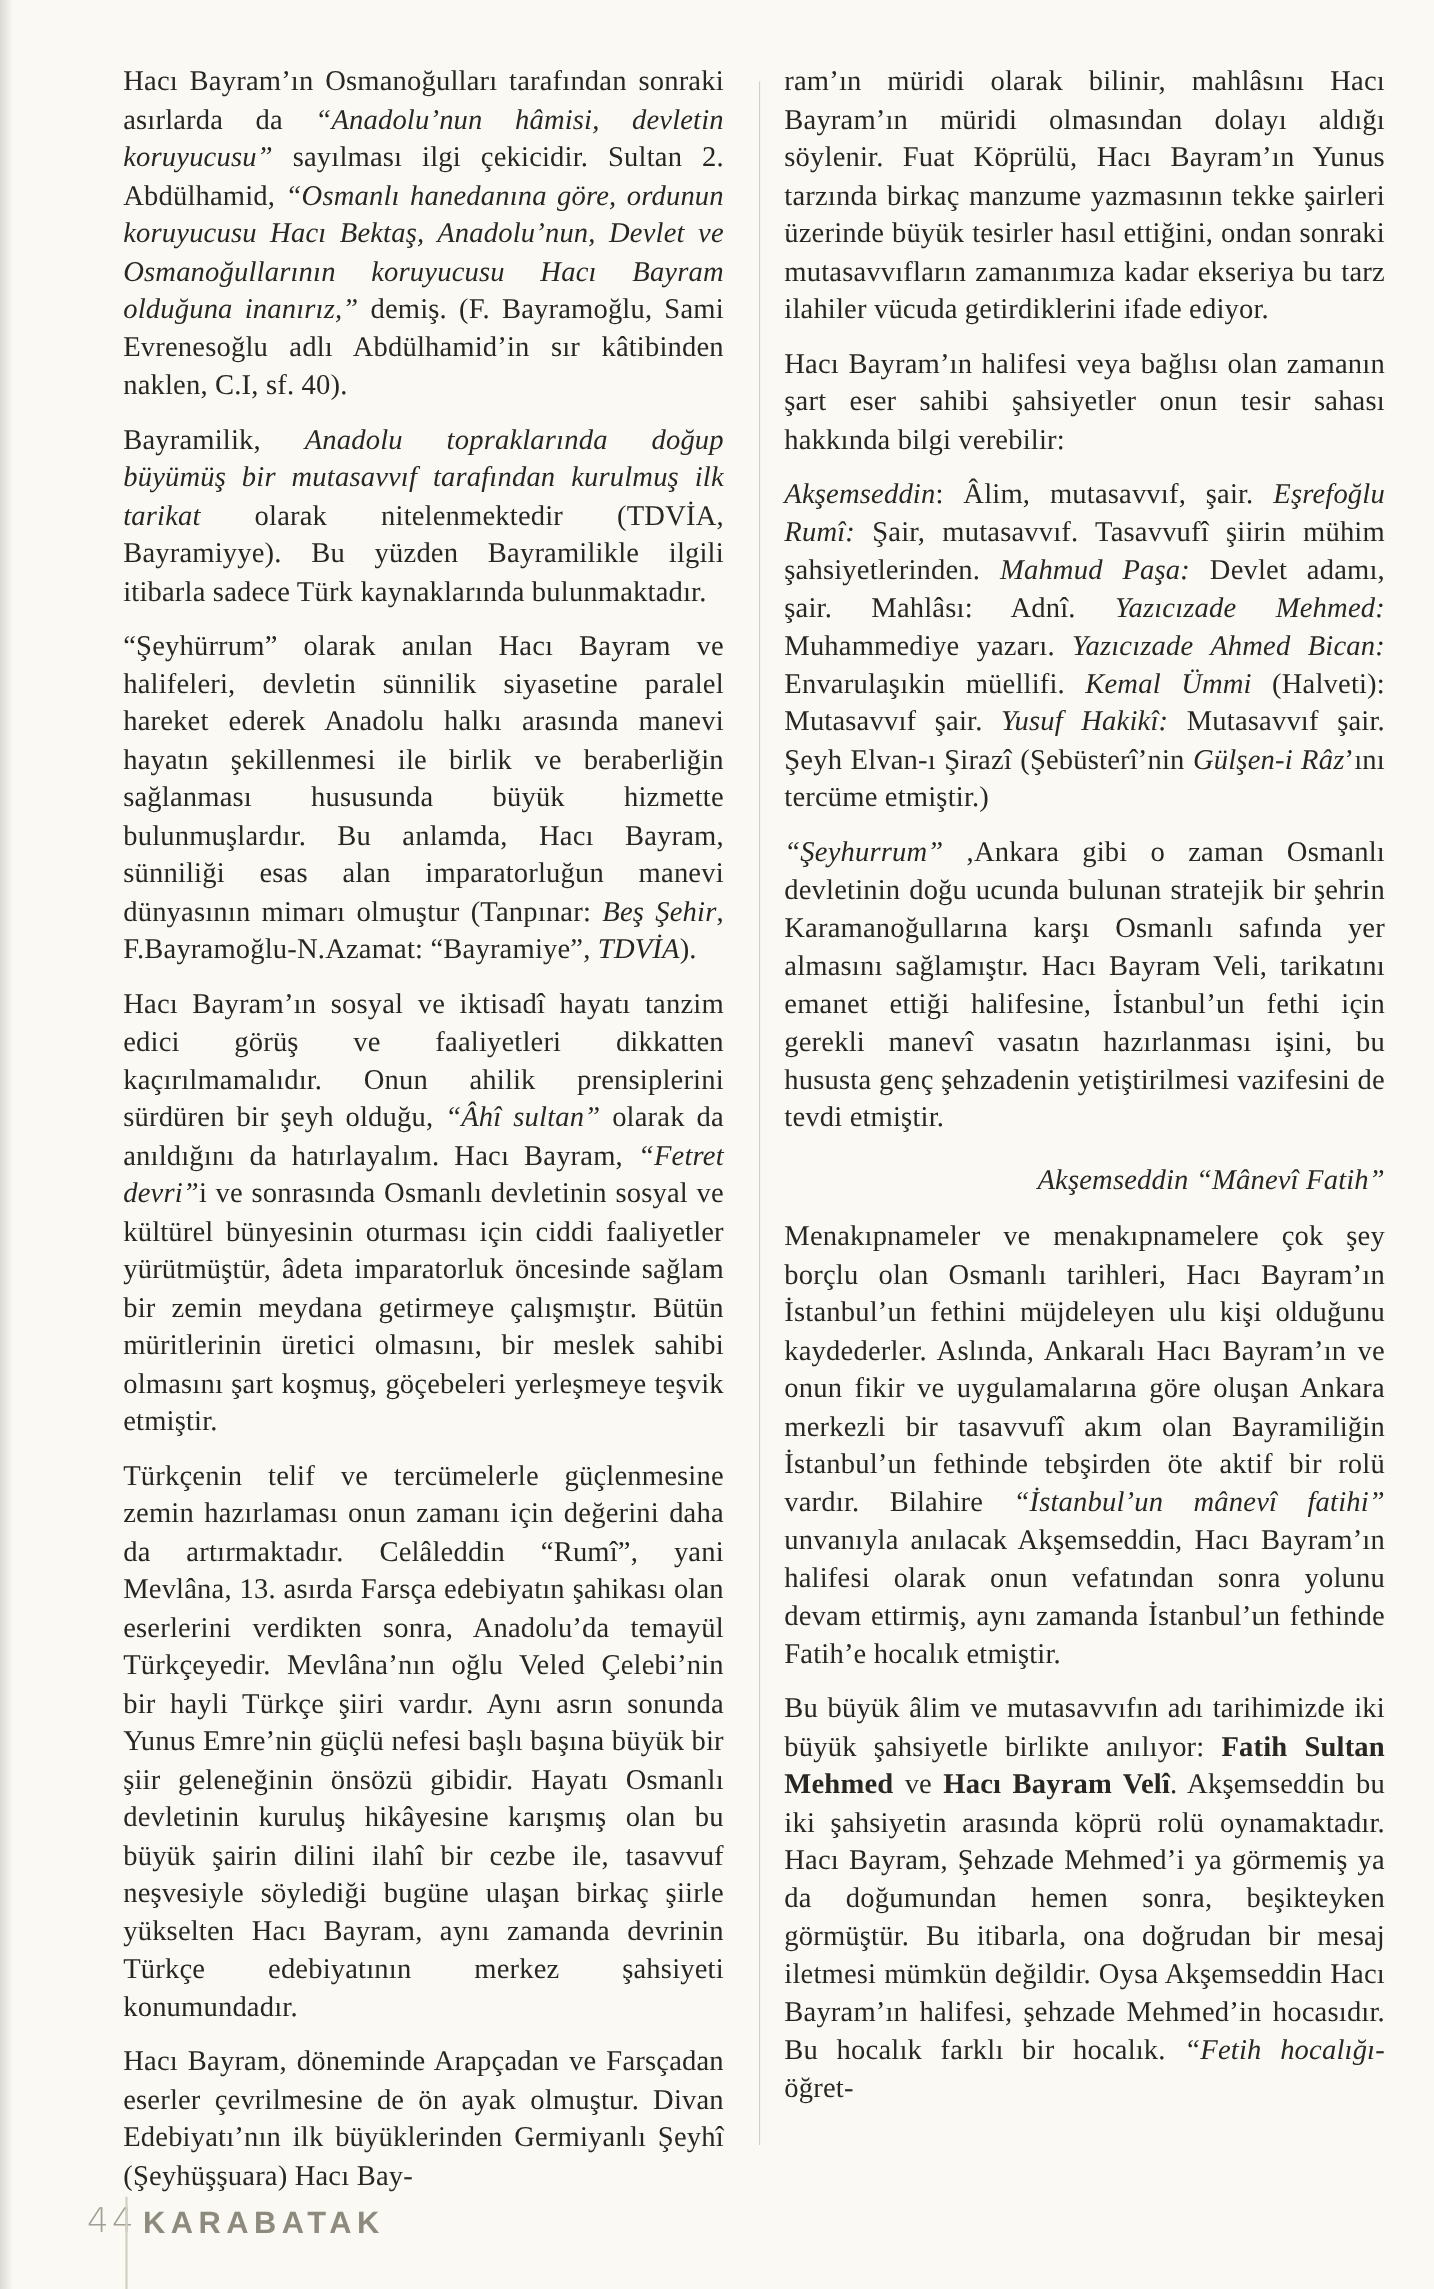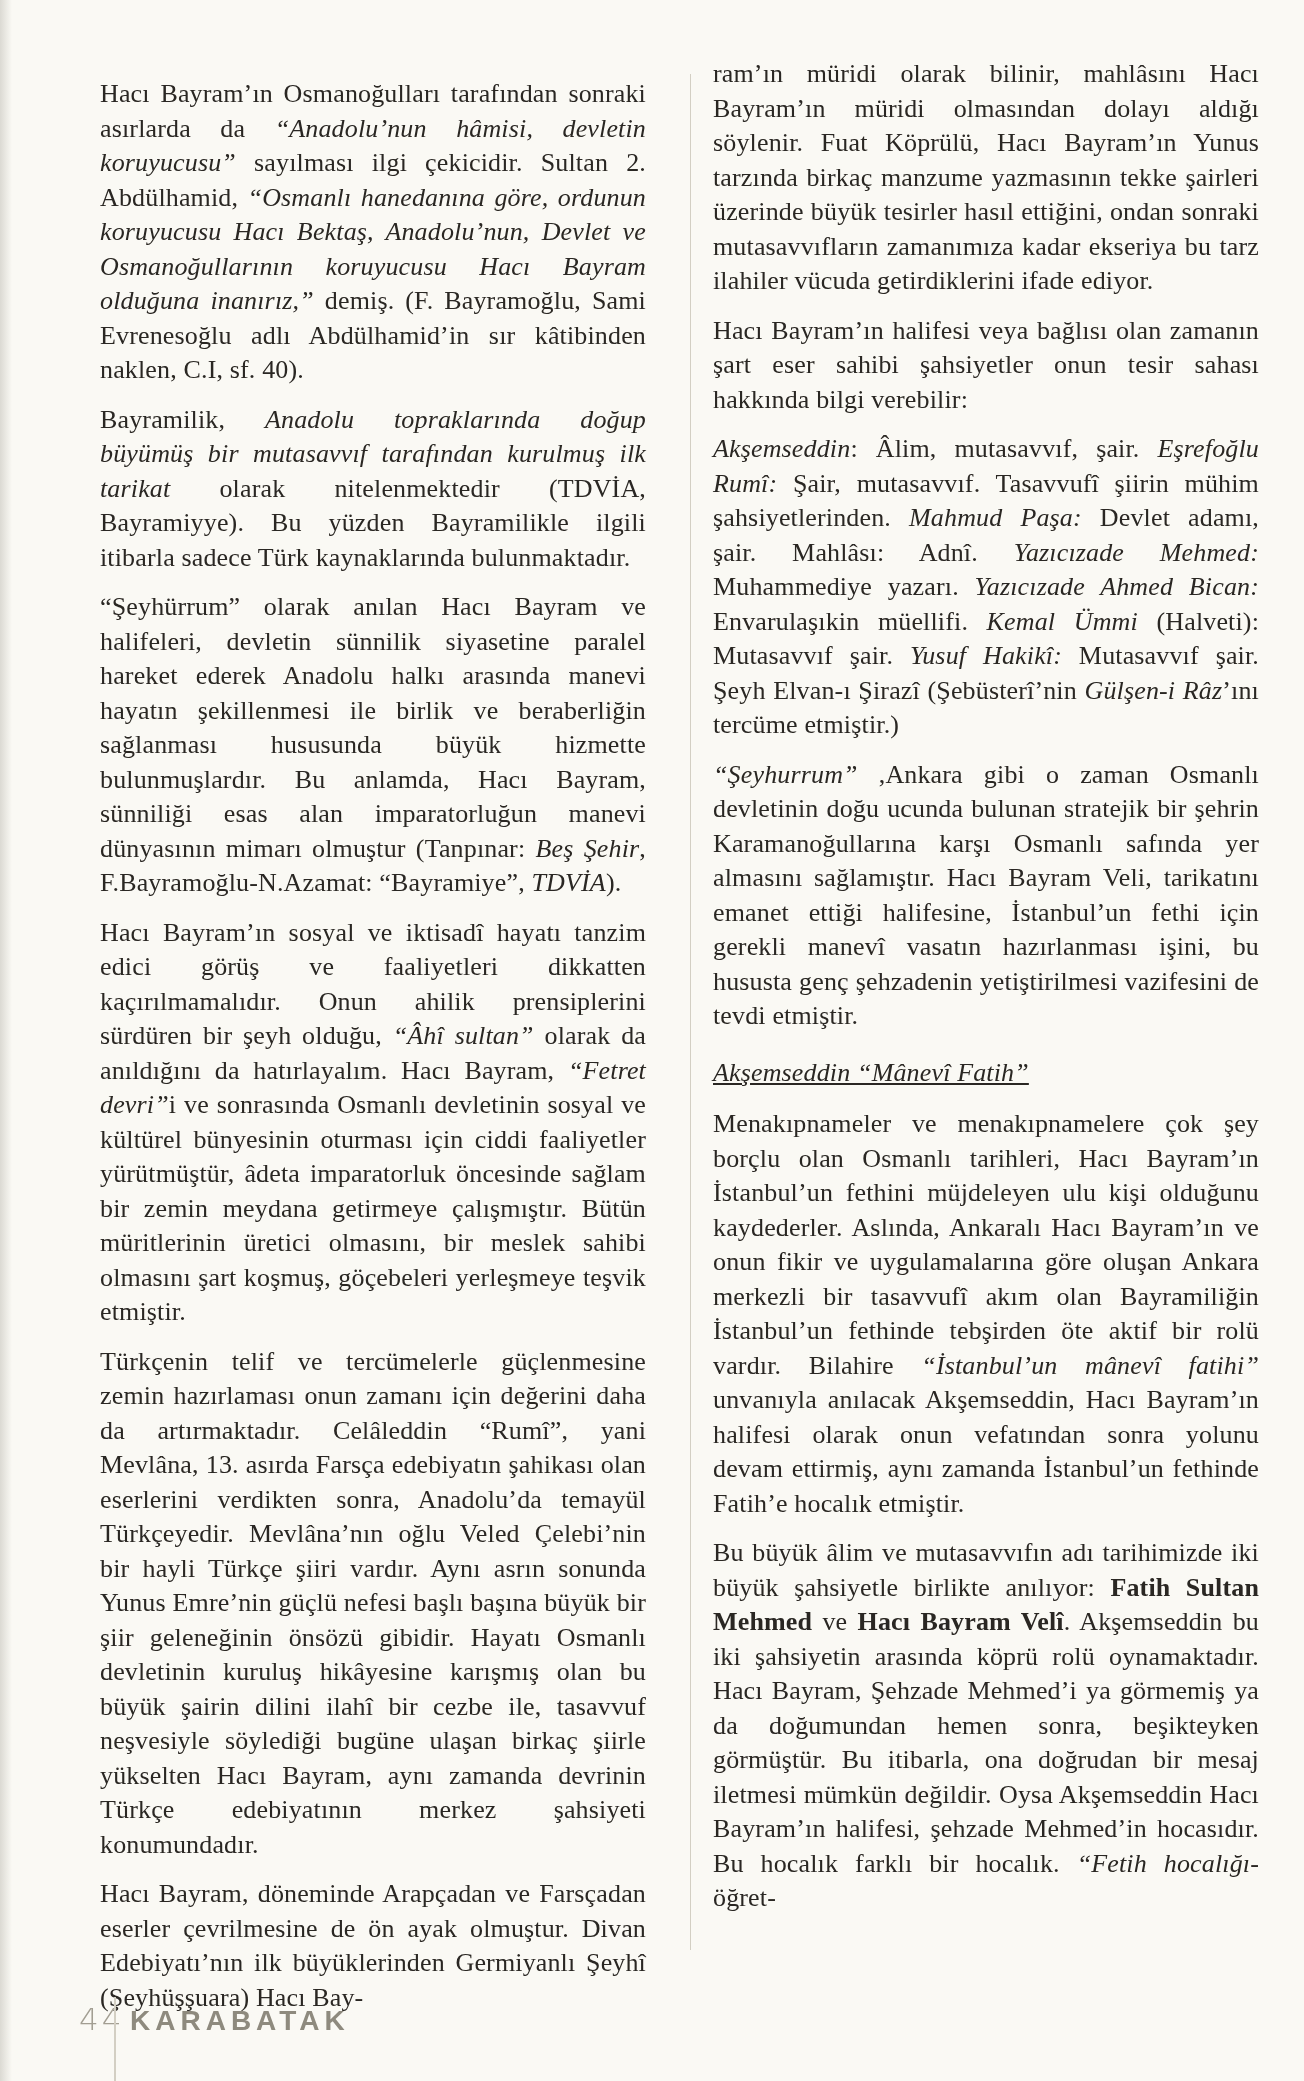--- a/index.html
+++ b/index.html
@@ -22,34 +22,33 @@
     left: 0; top: 0;
     width: 12px; height: 100%;
     background: linear-gradient(to right, rgba(95,90,78,0.20), rgba(95,90,78,0.0));
     pointer-events: none;
   }
   .col {
     position: absolute;
     top: 57px;
     width: 546px;
   }
-  .col-left  { left: 100px; margin-top: 20px; }
+  .col-left  { left: 112px; }
   .col-right { left: 713px; }
   .para {
     margin: 0 0 15px 0;
     font-size: 26px;
     line-height: 34.5px;
     text-align: justify;
     letter-spacing: 0.15px;
   }
   .para.heading {
     font-style: italic;
-    text-align: left;
-    margin: 22px 0 17px 0;
-    text-decoration: underline;
+    text-align: right;
+    margin: 22px 0 17px 16px;
   }
   .it { font-style: italic; }
   .bd { font-weight: bold; }
   .column-divider {
     position: absolute;
     left: 690px;
     top: 74px;
     width: 1px;
     height: 1876px;
     background: var(--divider, #d3cfc3);

